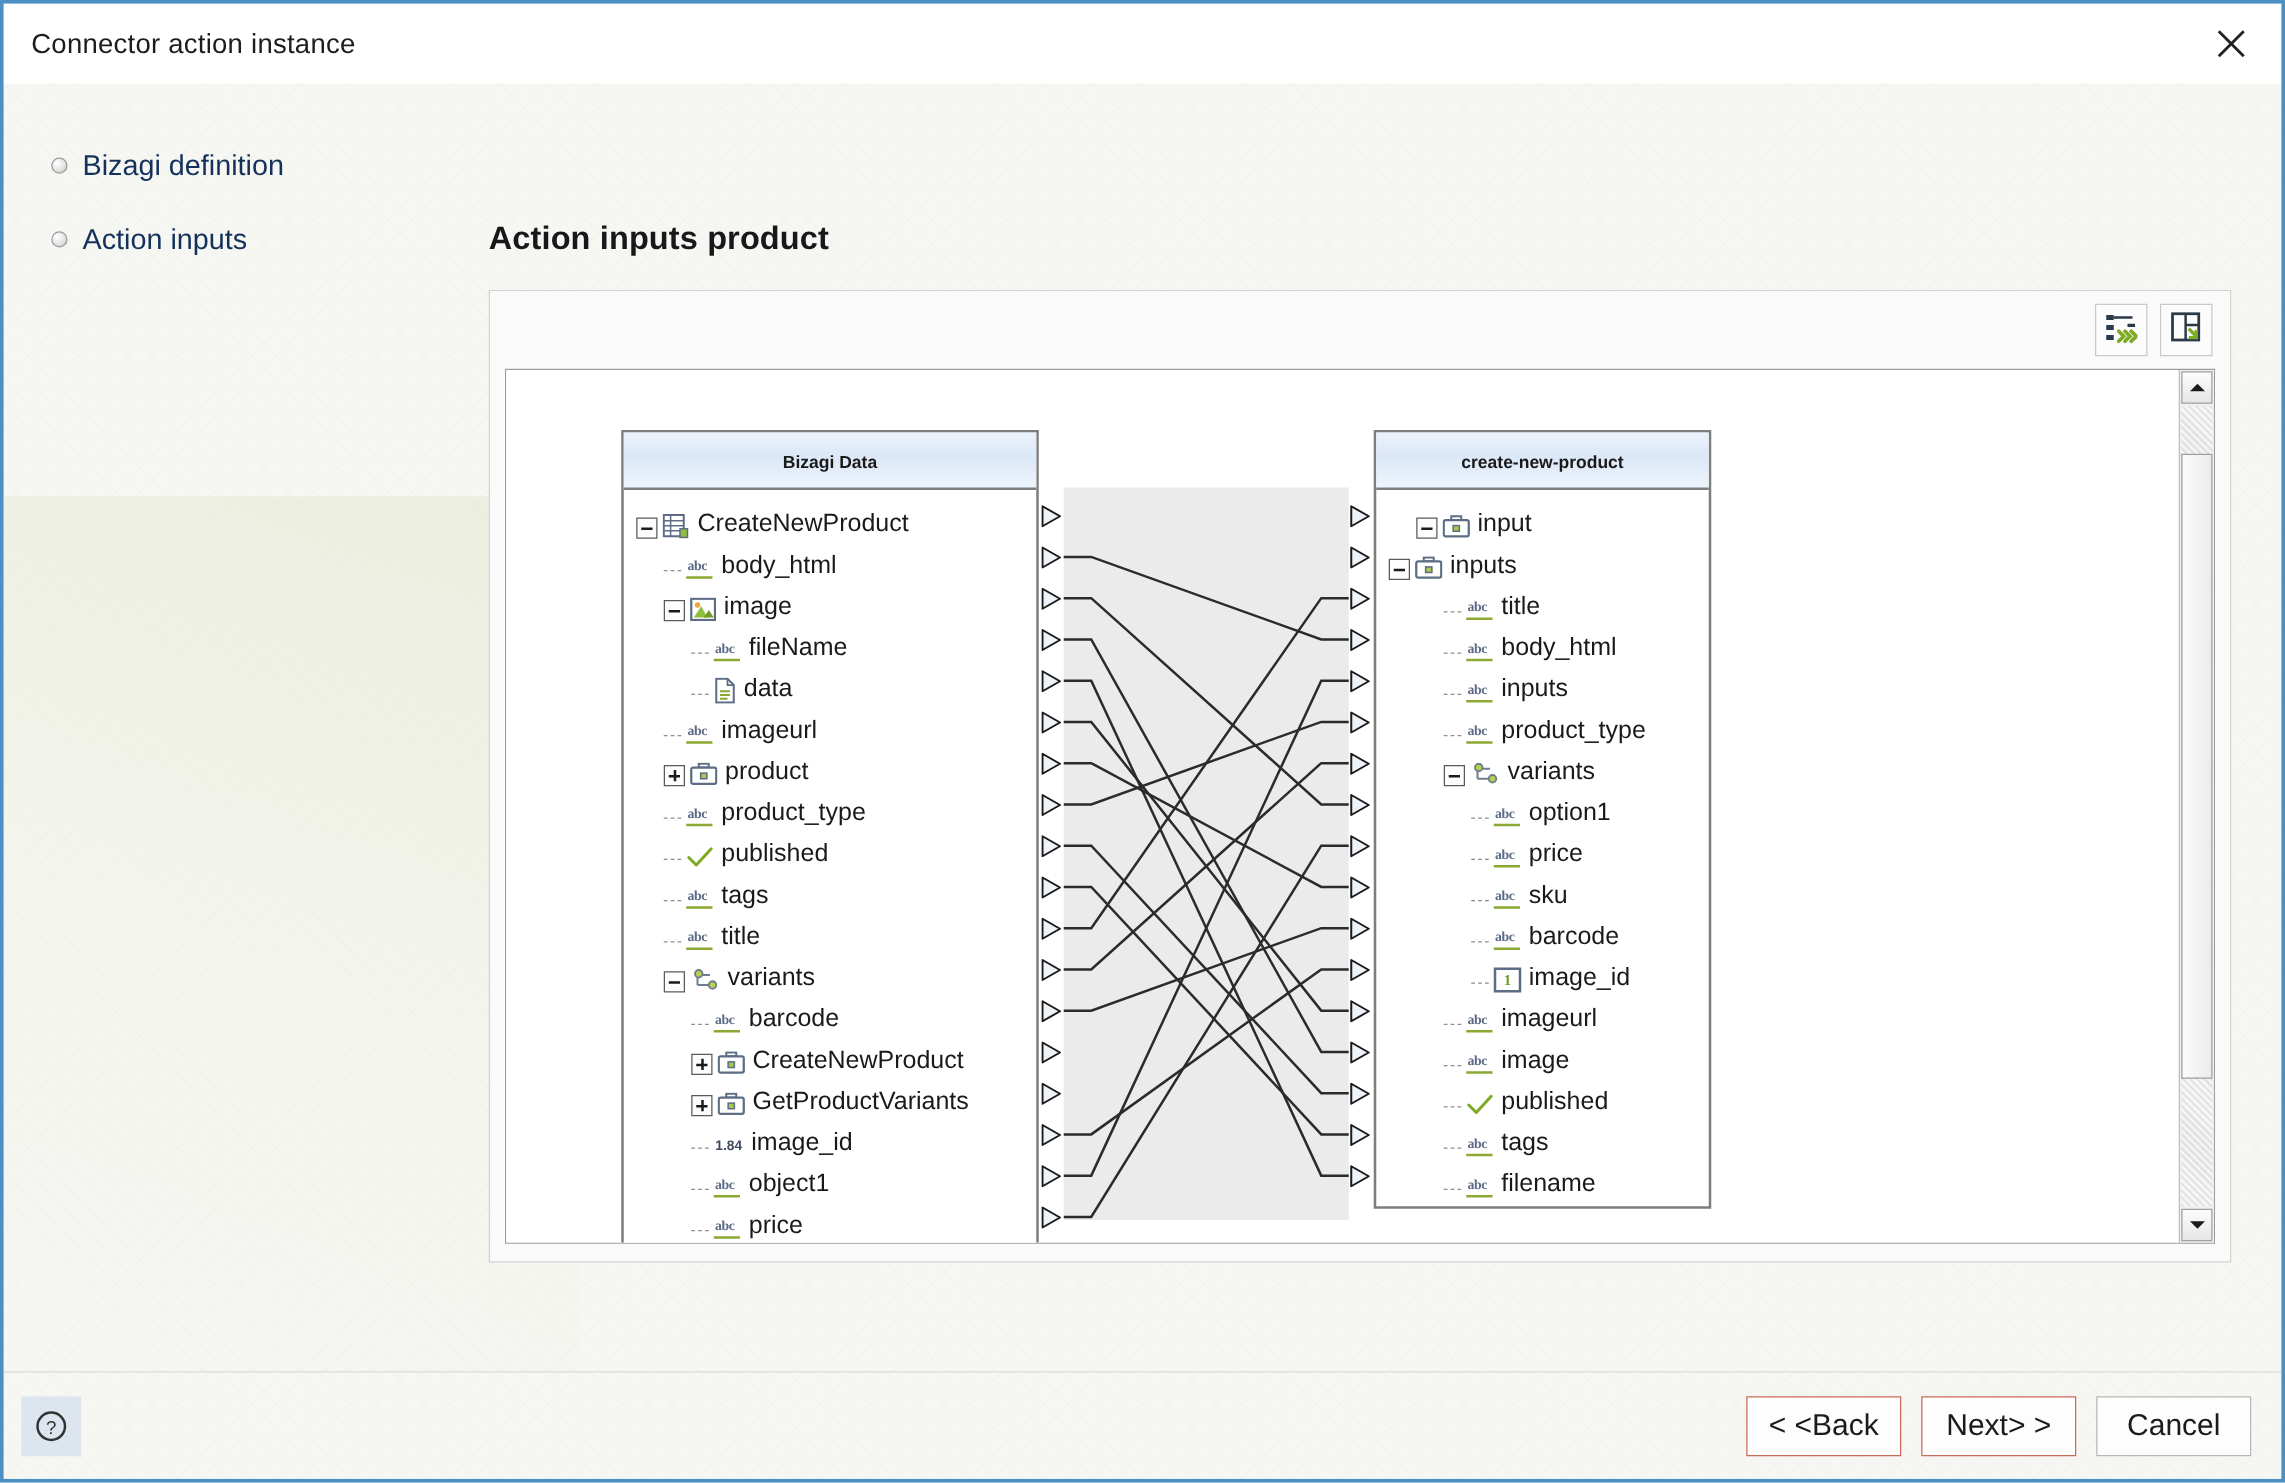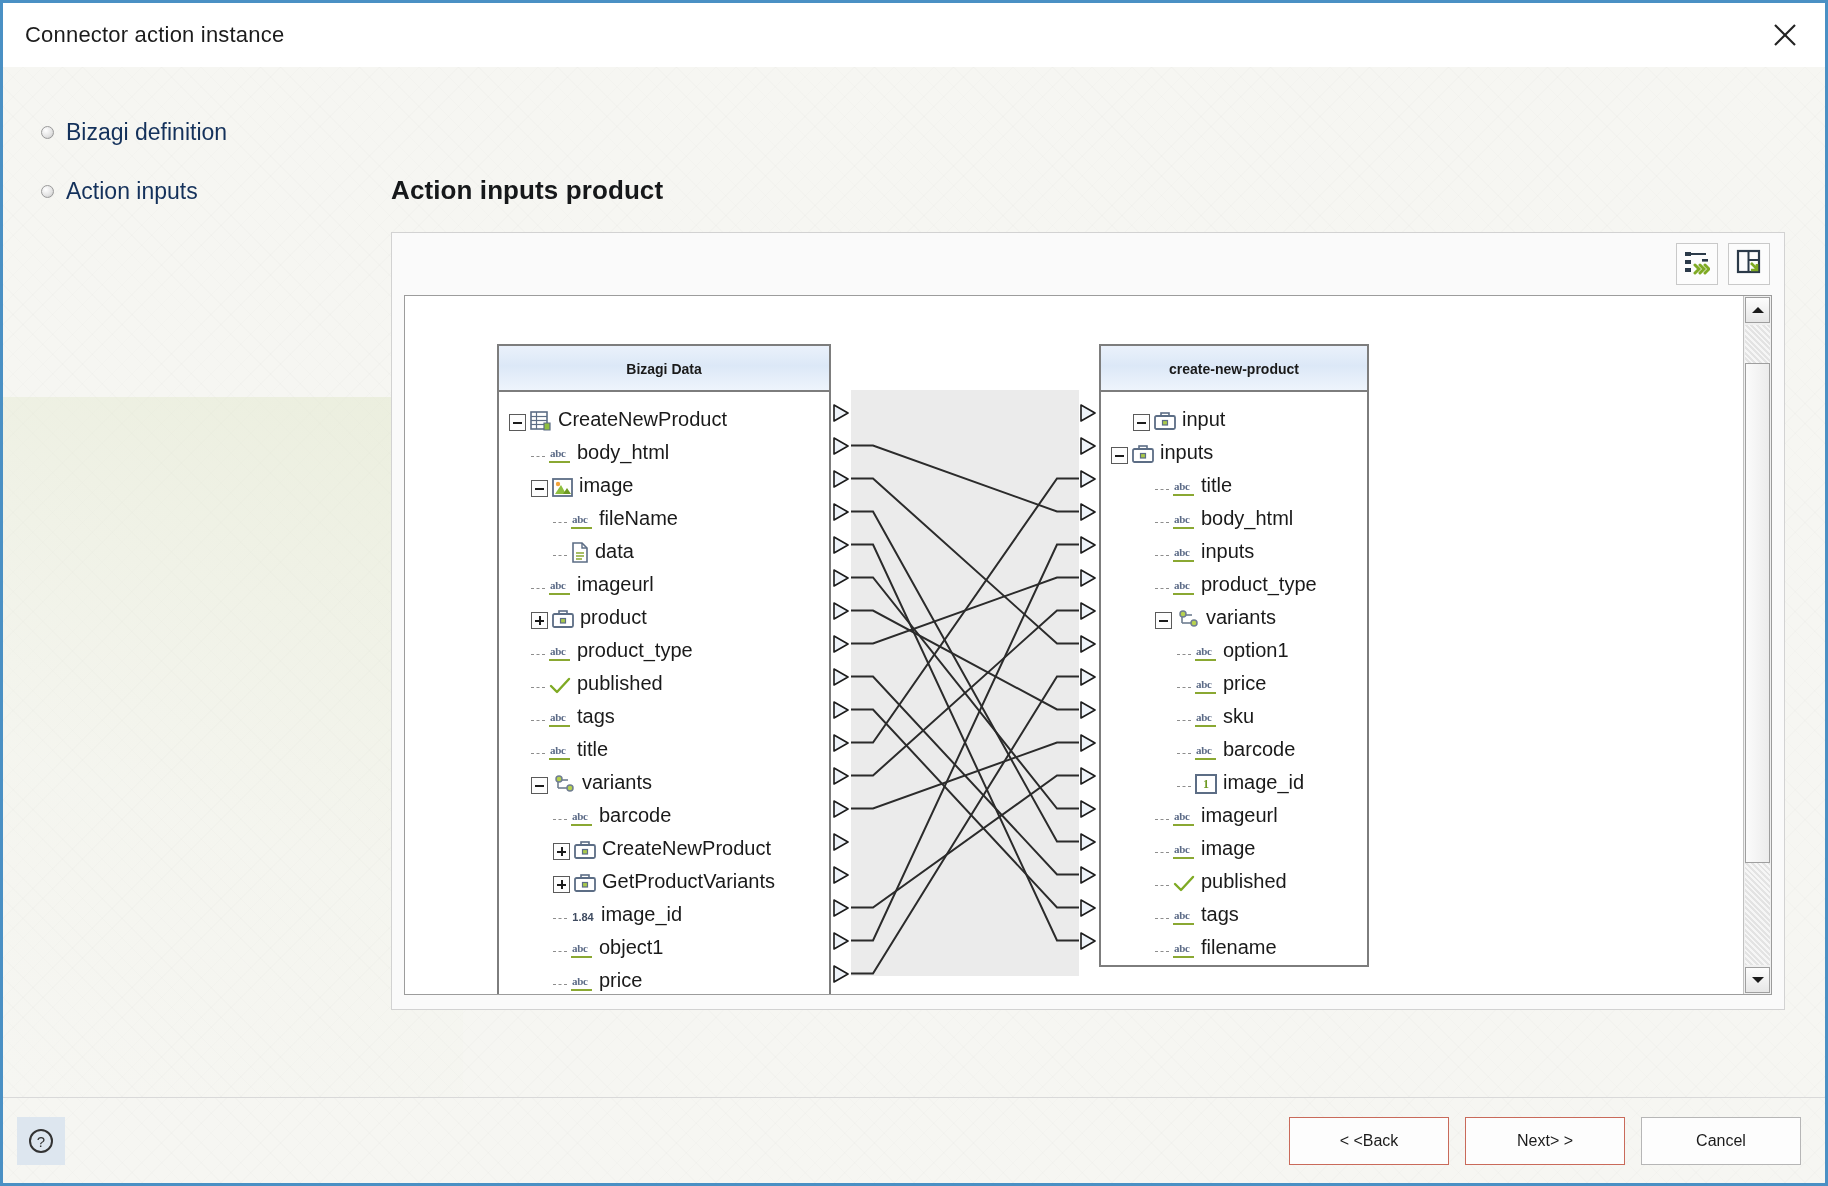--- a/index.html
+++ b/index.html
@@ -200,21 +200,21 @@
     background-image:
       repeating-linear-gradient(45deg, rgba(0,0,0,.012) 0 1px, transparent 1px 14px),
       repeating-linear-gradient(-45deg, rgba(0,0,0,.012) 0 1px, transparent 1px 14px);
   }
   #help-btn {
     margin-left:14px; width:48px; height:48px; background:#dde6ef;
     display:flex; align-items:center; justify-content:center; cursor:pointer;
   }
   #footer-actions { margin-left:auto; margin-right:24px; display:flex; gap:16px; }
   .btn {
-    width:160px; height:48px; font-size:16px; color:#1b1b1b;
+    width:124px; height:48px; font-size:24px; color:#1b1b1b;
     background:#fdfdfd; border:1px solid #b6b6b6; cursor:pointer;
     display:flex; align-items:center; justify-content:center;
     font-family:"Liberation Sans", sans-serif;
   }
   .btn.focus { border:1px solid #c96a5a; }
 </style>
 </head>
 <body>
 
 <div id="window">

